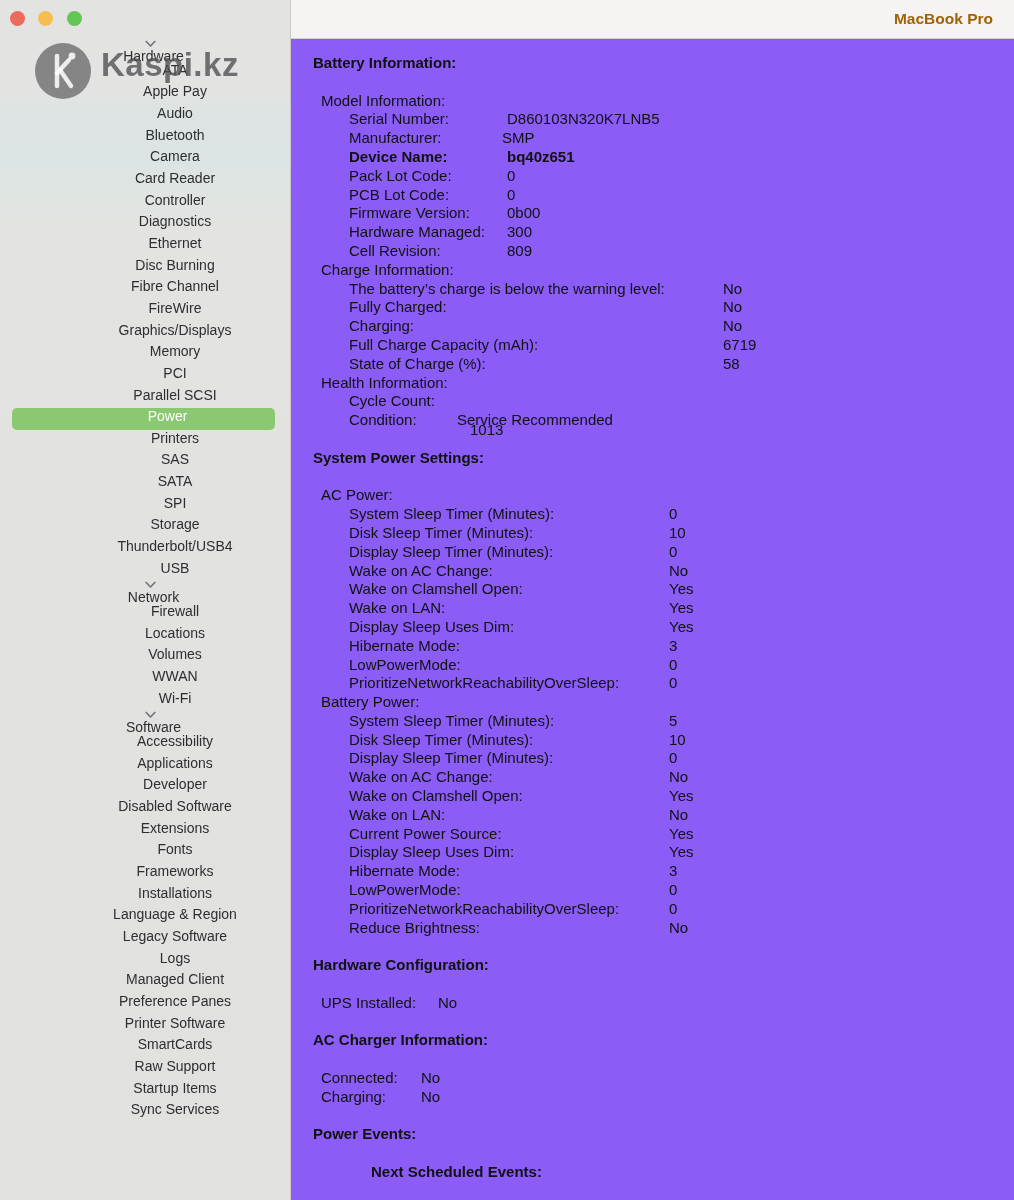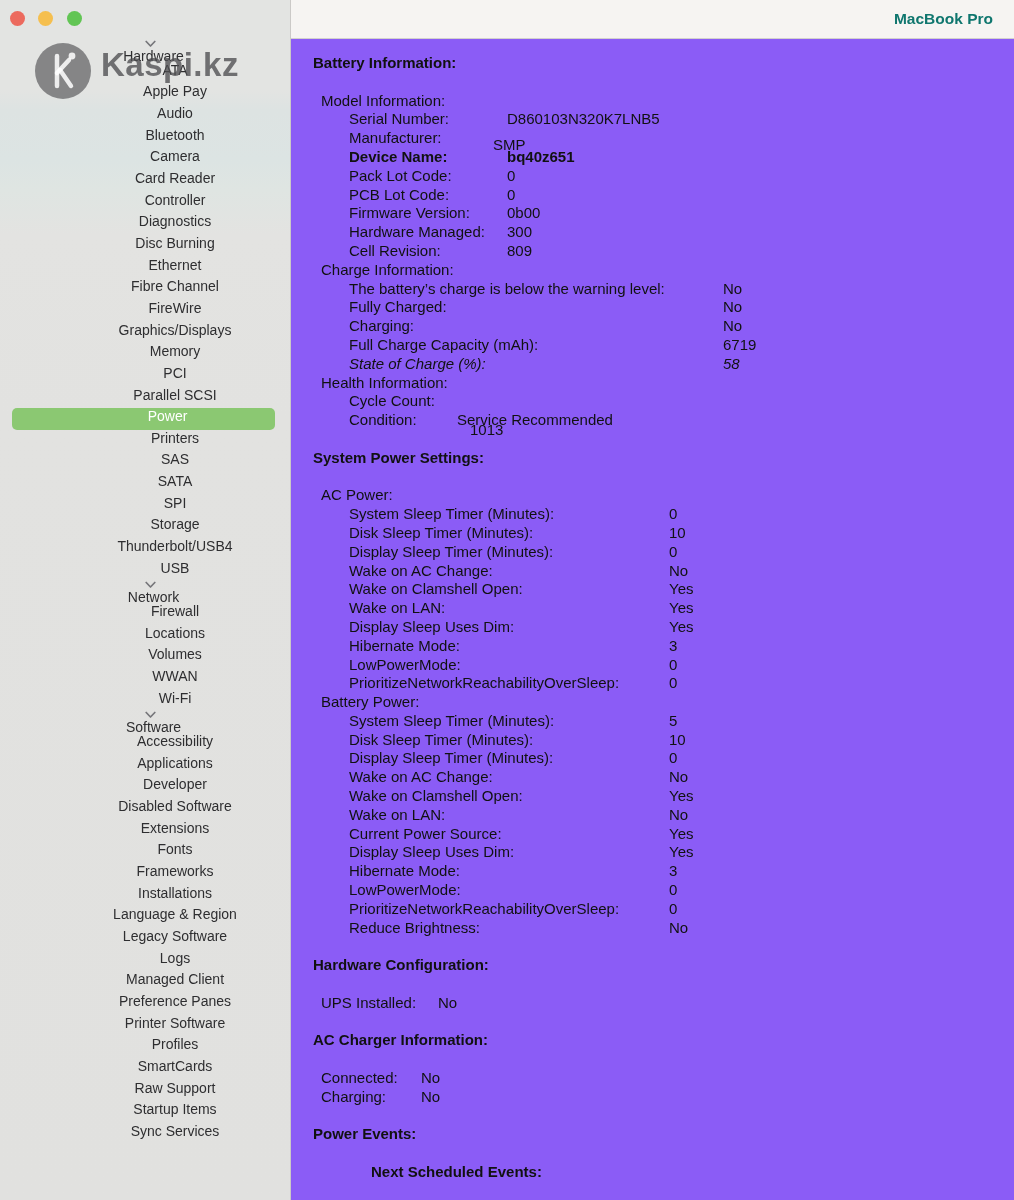--- a/index.html
+++ b/index.html
@@ -40,21 +40,21 @@
     color:rgba(78,78,81,0.78);
   }
   .wm-logo{position:absolute;left:35px;top:43px;}
   
   .titlebar{
     position:absolute;left:291px;right:0;top:0;height:38px;
     background:#f6f4f2;border-bottom:1px solid #d2d0cd;
     display:flex;align-items:center;justify-content:flex-end;
     z-index:4;
   }
-  .titlebar .wtitle{font-size:15.5px;font-weight:bold;color:#0f766e;padding-right:21px;}
+  .titlebar .wtitle{font-size:15.5px;font-weight:bold;color:#a16207;padding-right:21px;}
   
   .main{
     position:absolute;left:291px;right:0;top:39px;bottom:0;
     background:#8b5cf6;overflow:hidden;
   }
   .m-content{padding:15px 10px 0 22px;font-size:15px;color:#111;}
   .m-title{font-weight:bold;height:18.8px;line-height:18.8px;margin-bottom:18.8px;white-space:nowrap;}
   .m-section{margin-bottom:18.8px;}
   .m-grouplabel{height:18.8px;line-height:18.8px;padding-left:8px;white-space:nowrap;}
   .m-row{position:relative;height:18.8px;line-height:18.8px;white-space:nowrap;}
@@ -78,22 +78,22 @@
         <span>Hardware</span>
       </div>
       <div class="sb-row sb-item">ATA</div>
       <div class="sb-row sb-item">Apple Pay</div>
       <div class="sb-row sb-item">Audio</div>
       <div class="sb-row sb-item">Bluetooth</div>
       <div class="sb-row sb-item">Camera</div>
       <div class="sb-row sb-item">Card Reader</div>
       <div class="sb-row sb-item">Controller</div>
       <div class="sb-row sb-item">Diagnostics</div>
+      <div class="sb-row sb-item">Ethernet</div>
       <div class="sb-row sb-item">Disc Burning</div>
-      <div class="sb-row sb-item">Ethernet</div>
       <div class="sb-row sb-item">Fibre Channel</div>
       <div class="sb-row sb-item">FireWire</div>
       <div class="sb-row sb-item">Graphics/Displays</div>
       <div class="sb-row sb-item">Memory</div>
       <div class="sb-row sb-item">PCI</div>
       <div class="sb-row sb-item">Parallel SCSI</div>
       <div class="sb-row sb-item selected" style="background: rgb(139, 200, 114);">Power</div>
       <div class="sb-row sb-item">Printers</div>
       <div class="sb-row sb-item">SAS</div>
       <div class="sb-row sb-item">SATA</div>
@@ -129,21 +129,20 @@
       <div class="sb-row sb-item">Extensions</div>
       <div class="sb-row sb-item">Fonts</div>
       <div class="sb-row sb-item">Frameworks</div>
       <div class="sb-row sb-item">Installations</div>
       <div class="sb-row sb-item">Language &amp; Region</div>
       <div class="sb-row sb-item">Legacy Software</div>
       <div class="sb-row sb-item">Logs</div>
       <div class="sb-row sb-item">Managed Client</div>
       <div class="sb-row sb-item">Preference Panes</div>
       <div class="sb-row sb-item">Printer Software</div>
-      <div class="sb-row sb-item">Profiles</div>
       <div class="sb-row sb-item">SmartCards</div>
       <div class="sb-row sb-item">Raw Support</div>
       <div class="sb-row sb-item">Startup Items</div>
       <div class="sb-row sb-item">Sync Services</div>
     </div>
 </div>
 <div class="sb-divider"></div>
 
 <div class="watermark">
   <svg class="wm-logo" width="56" height="56" viewBox="0 0 56 56">
@@ -161,33 +160,33 @@
 <div class="titlebar">
   <span class="wtitle">MacBook Pro</span>
 </div>
 
 <div class="main">
   <div class="m-content">
       <div class="m-section">
         <div class="m-title">Battery Information:</div>
         <div class="m-grouplabel">Model Information:</div>
         <div class="m-row" style="padding-left: 36px;"><span>Serial Number:</span><span class="val" style="left: 194px;">D860103N320K7LNB5</span></div>
-        <div class="m-row" style="padding-left: 36px;"><span>Manufacturer:</span><span class="val" style="left: 180px; margin-top: 7px;">SMP</span></div>
+        <div class="m-row" style="padding-left: 36px;"><span>Manufacturer:</span><span class="val" style="left: 189px;">SMP</span></div>
         <div class="m-row" style="padding-left: 36px; font-weight: bold;"><span>Device Name:</span><span class="val" style="left: 194px;">bq40z651</span></div>
         <div class="m-row" style="padding-left: 36px;"><span>Pack Lot Code:</span><span class="val" style="left: 194px;">0</span></div>
         <div class="m-row" style="padding-left: 36px;"><span>PCB Lot Code:</span><span class="val" style="left: 194px;">0</span></div>
         <div class="m-row" style="padding-left: 36px;"><span>Firmware Version:</span><span class="val" style="left: 194px;">0b00</span></div>
         <div class="m-row" style="padding-left: 36px;"><span>Hardware Managed:</span><span class="val" style="left: 194px;">300</span></div>
         <div class="m-row" style="padding-left: 36px;"><span>Cell Revision:</span><span class="val" style="left: 194px;">809</span></div>
         <div class="m-grouplabel">Charge Information:</div>
         <div class="m-row" style="padding-left: 36px;"><span>The battery’s charge is below the warning level:</span><span class="val" style="left: 410px;">No</span></div>
         <div class="m-row" style="padding-left: 36px;"><span>Fully Charged:</span><span class="val" style="left: 410px;">No</span></div>
         <div class="m-row" style="padding-left: 36px;"><span>Charging:</span><span class="val" style="left: 410px;">No</span></div>
         <div class="m-row" style="padding-left: 36px;"><span>Full Charge Capacity (mAh):</span><span class="val" style="left: 410px;">6719</span></div>
-        <div class="m-row" style="padding-left: 36px; font-style: italic;"><span>State of Charge (%):</span><span class="val" style="left: 410px;">58</span></div>
+        <div class="m-row" style="padding-left: 36px;"><span>State of Charge (%):</span><span class="val" style="left: 410px;">58</span></div>
         <div class="m-grouplabel">Health Information:</div>
         <div class="m-row" style="padding-left: 36px;"><span>Cycle Count:</span><span class="val" style="left: 157px; margin-top: 29px;">1013</span></div>
         <div class="m-row" style="padding-left: 36px;"><span>Condition:</span><span class="val" style="left: 144px;">Service Recommended</span></div>
       </div>
       <div class="m-section">
         <div class="m-title">System Power Settings:</div>
         <div class="m-grouplabel">AC Power:</div>
         <div class="m-row" style="padding-left: 36px;"><span>System Sleep Timer (Minutes):</span><span class="val" style="left: 356px;">0</span></div>
         <div class="m-row" style="padding-left: 36px;"><span>Disk Sleep Timer (Minutes):</span><span class="val" style="left: 356px;">10</span></div>
         <div class="m-row" style="padding-left: 36px;"><span>Display Sleep Timer (Minutes):</span><span class="val" style="left: 356px;">0</span></div>

